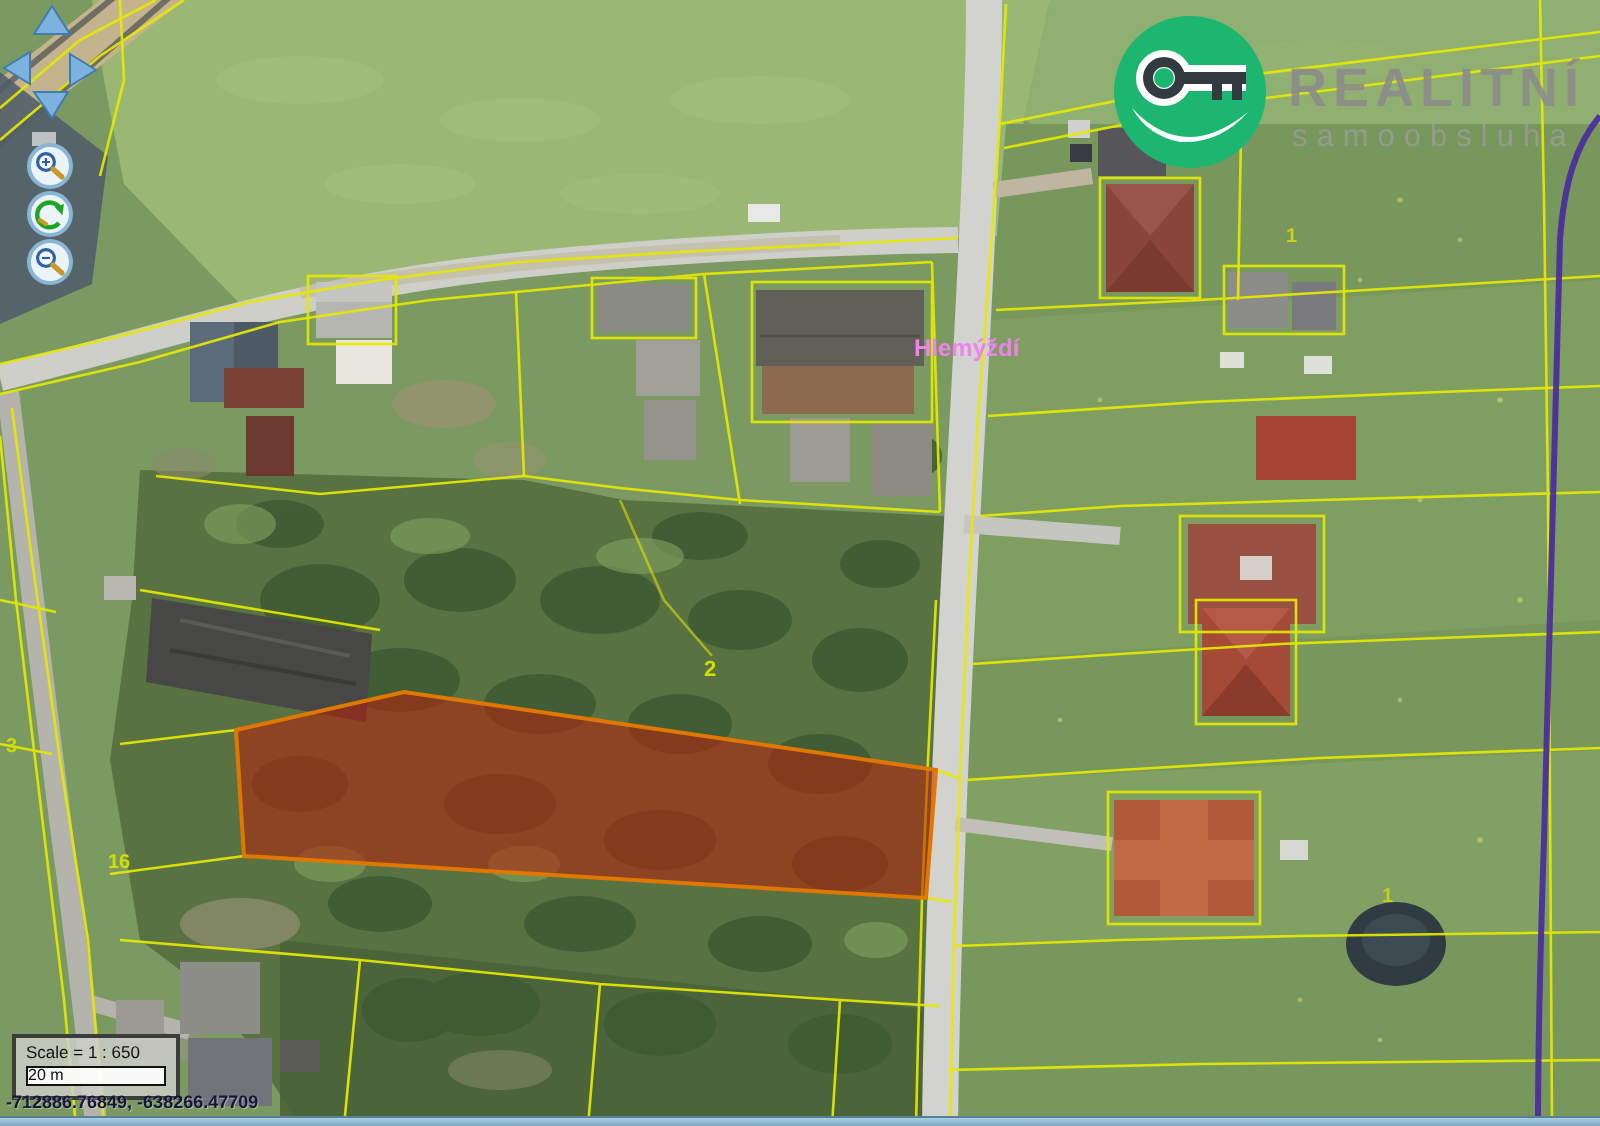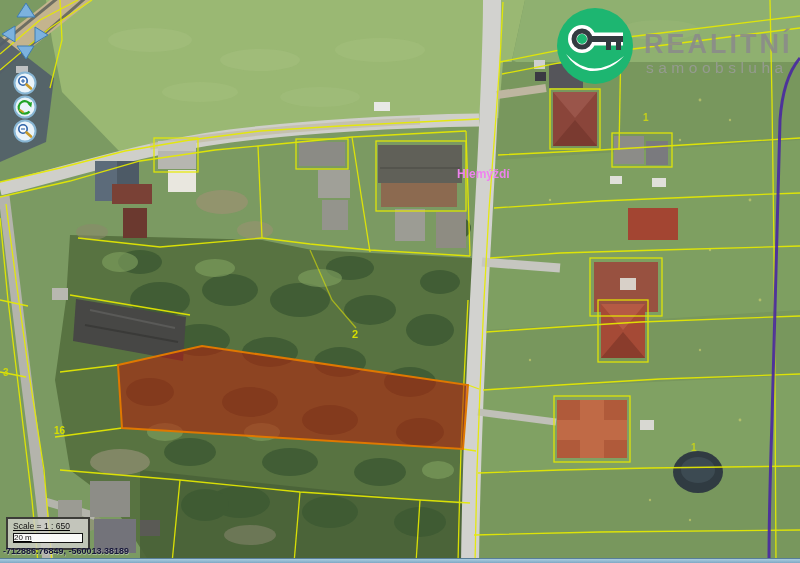--- a/index.html
+++ b/index.html
@@ -6,21 +6,21 @@
   .stage{position:relative;width:800px;height:563px;overflow:hidden;
          font-family:"Liberation Sans",sans-serif;}
   .stage svg{display:block;}
   #map-canvas{position:absolute;top:0;left:0;}
   
   #nav-controls{position:absolute;top:0;left:0;}
   
   #logo{position:absolute;top:0;left:530px;pointer-events:none;}
   
   .scalebox{position:absolute;left:6px;top:517px;width:84px;height:33px;
-    background:rgba(208,208,202,.82);border:2px solid #3c3c38;box-sizing:border-box;text-decoration:underline;}
+    background:rgba(208,208,202,.82);border:2px solid #3c3c38;box-sizing:border-box;}
   .scalebox .scaletext{font-size:8.5px;color:#111;margin:2px 0 0 5px;white-space:nowrap;}
   .scalebox .bar{position:relative;margin:2px auto 0 auto;width:70px;height:10px;
     border:1.5px solid #111;background:rgba(255,255,255,.9);box-sizing:border-box;}
   .scalebox .bar span{display:block;text-align:left;font-size:8px;line-height:8px;color:#111;}
   
   .coords{position:absolute;left:3px;top:546px;font-size:9px;font-weight:bold;
     color:#16163a;text-shadow:0.5px 0.5px 0 rgba(230,230,230,.45);white-space:nowrap;}
   
   .bottomstrip{position:absolute;left:0;bottom:0;width:800px;height:5px;
     background:linear-gradient(#a9cde1,#7fa8c4);border-top:1px solid #587e98;box-sizing:border-box;}
@@ -299,17 +299,17 @@
     <text class="logo-sub" x="116" y="73" font-size="15.5" fill="#9c9c9c" opacity=".8" font-family="Liberation Sans, sans-serif">samoobsluha</text>
   </svg>
 
   <div class="scalebox">
     <div class="scaletext">Scale = 1 : 650</div>
     <div class="bar">
       <span>20 m</span>
     </div>
   </div>
 
-  <div class="coords">-712886.76849, -560013.38189</div>
+  <div class="coords">-712886.76849, -638266.47709</div>
 
   <div class="bottomstrip"></div>
 
 </div>
 
 </body></html>

